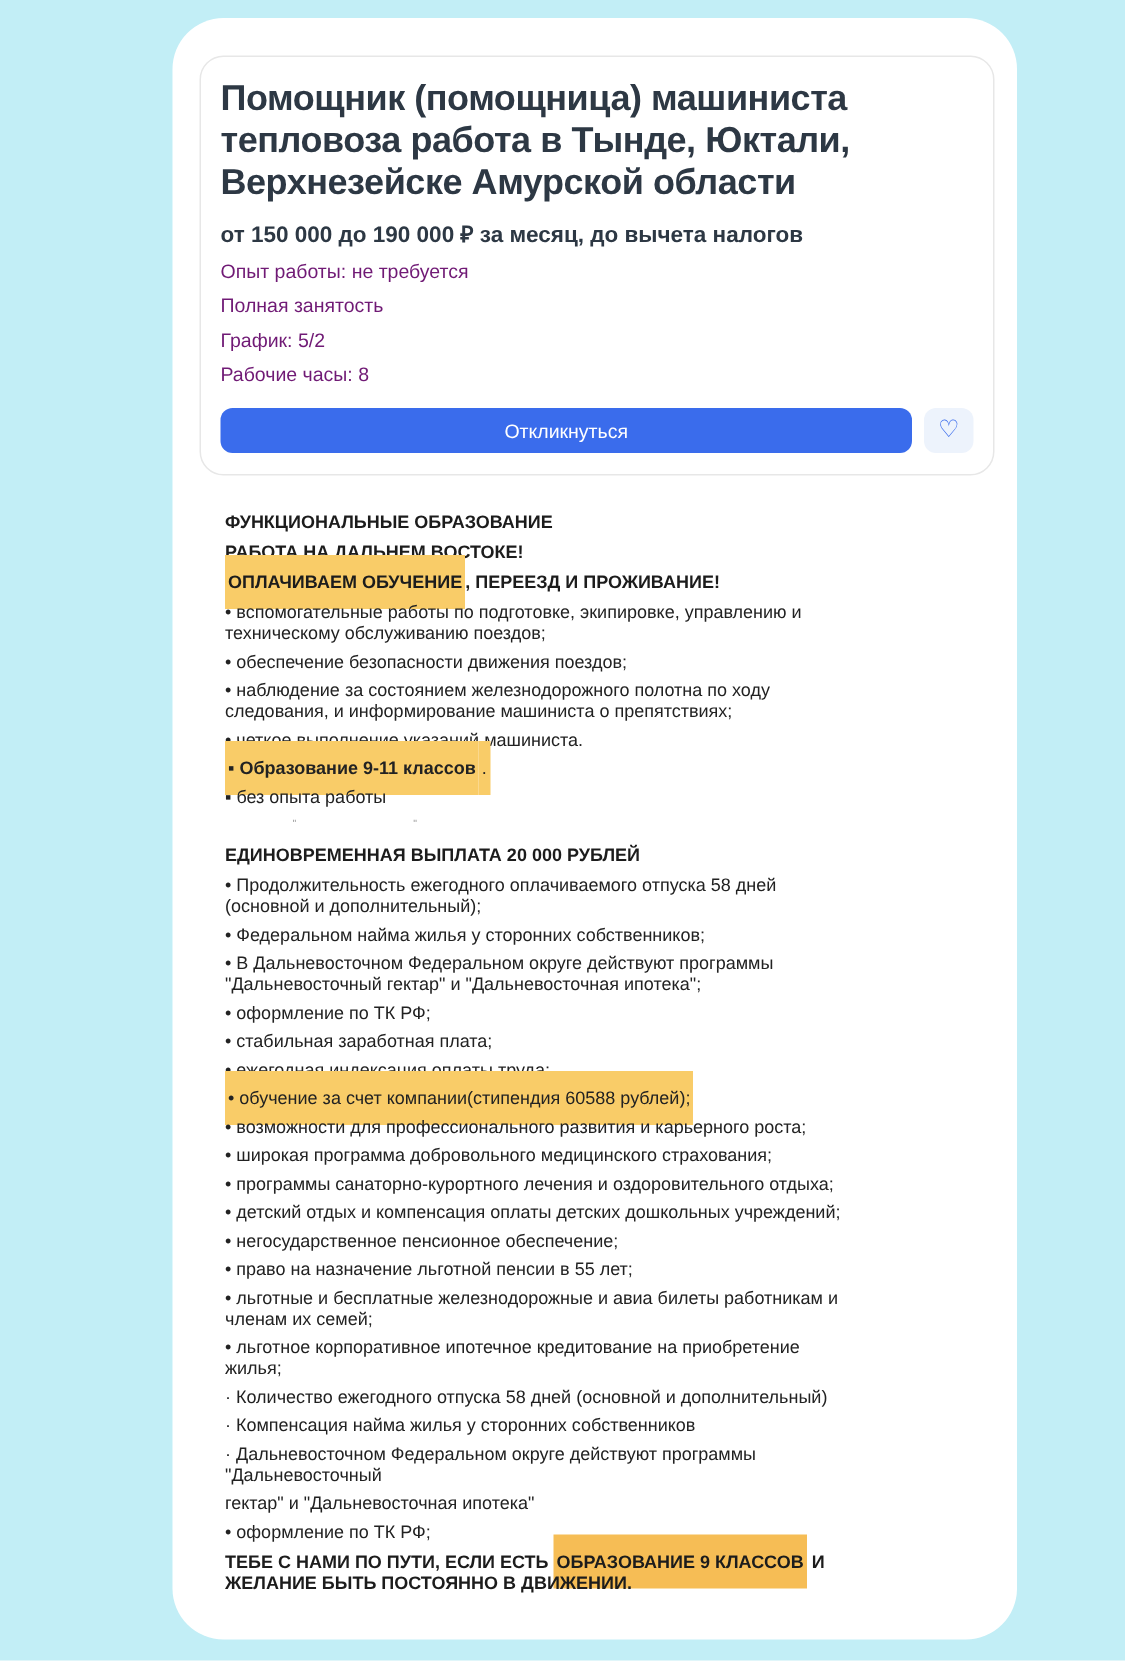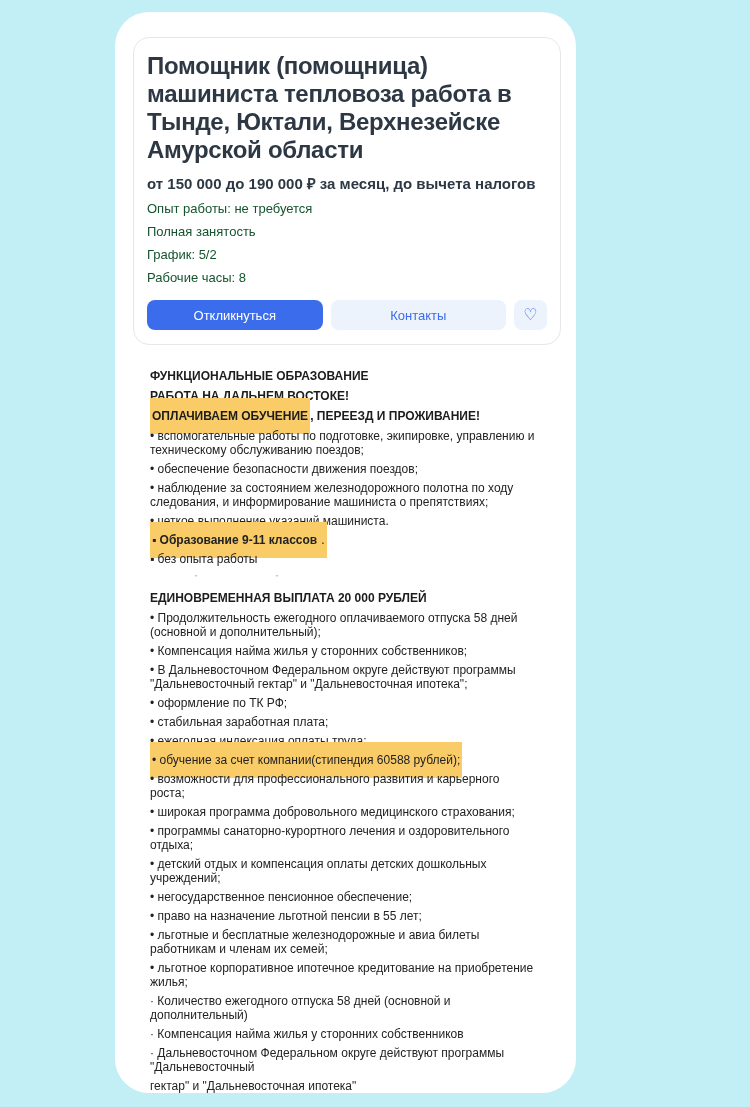--- a/index.html
+++ b/index.html
@@ -16,21 +16,21 @@
   html,body{width:750px;height:1107px;}
   body{
     font-family:"Liberation Sans",sans-serif;
     background:var(--page-background);
     position:relative;
     overflow:hidden;
   }
   .sheet{
     position:absolute;
     left:115px;top:12px;
-    width:461px;height:1081px;
+    width:563px;height:1081px;
     background:#ffffff;
     border-radius:34px;
     overflow:hidden;
   }
   .head-card{
     margin:25px 15px 0 18px;
     border:1px solid var(--card-border);
     border-radius:16px;
     padding:14px 13px 14px 13px;
   }
@@ -44,21 +44,21 @@
   }
   .salary{
     margin-top:9px;
     font-size:15px;
     font-weight:600;
     color:var(--title-color);
   }
   .detail{
     margin-top:8px;
     font-size:13px;
-    color:#14532d;
+    color:#701a75;
   }
   .btn-row{
     display:flex;
     gap:8px;
     margin-top:15px;
     align-items:flex-end;
   }
   .btn{
     border:none;
     height:30px;
@@ -127,41 +127,40 @@
 
   <div class="head-card">
     <h1 class="vacancy-title">Помощник (помощница) машиниста тепловоза работа в Тынде, Юктали, Верхнезейске Амурской области</h1>
     <div class="salary">от 150 000 до 190 000 ₽ за месяц, до вычета налогов</div>
     <div class="detail">Опыт работы: не требуется</div>
     <div class="detail">Полная занятость</div>
     <div class="detail">График: 5/2</div>
     <div class="detail">Рабочие часы: 8</div>
     <div class="btn-row">
       <button class="btn primary">Откликнуться</button>
-      <button class="btn secondary">Контакты</button>
       <button class="btn icon-btn">
           <span>♡</span>
         </button>
     </div>
   </div>
 
   <div class="description">
       <p class="para heading"><span>ФУНКЦИОНАЛЬНЫЕ ОБРАЗОВАНИЕ</span></p>
       <p class="para heading"><span>РАБОТА НА ДАЛЬНЕМ ВОСТОКЕ!</span></p>
       <p class="para heading"><span class="hl">ОПЛАЧИВАЕМ ОБУЧЕНИЕ</span><span>, ПЕРЕЕЗД И ПРОЖИВАНИЕ!</span></p>
       <p class="para text"><span>• вспомогательные работы по подготовке, экипировке, управлению и техническому обслуживанию поездов;</span></p>
       <p class="para text"><span>• обеспечение безопасности движения поездов;</span></p>
       <p class="para text"><span>• наблюдение за состоянием железнодорожного полотна по ходу следования, и информирование машиниста о препятствиях;</span></p>
       <p class="para text"><span>• четкое выполнение указаний машиниста.</span></p>
       <p class="para text"><span class="hl b">▪ Образование 9-11 классов</span><span class="hl">.</span></p>
       <p class="para text"><span>▪ без опыта работы</span></p>
       <p class="para faint"><span>"</span><span>"</span></p>
       <p class="para heading"><span>ЕДИНОВРЕМЕННАЯ ВЫПЛАТА 20 000 РУБЛЕЙ</span></p>
       <p class="para text"><span>• Продолжительность ежегодного оплачиваемого отпуска 58 дней (основной и дополнительный);</span></p>
-      <p class="para text"><span>• Компенсация найма жилья у сторонних собственников;</span></p>
+      <p class="para text"><span>• Федеральном найма жилья у сторонних собственников;</span></p>
       <p class="para text"><span>• В Дальневосточном Федеральном округе действуют программы "Дальневосточный гектар" и "Дальневосточная ипотека";</span></p>
       <p class="para text"><span>• оформление по ТК РФ;</span></p>
       <p class="para text"><span>• стабильная заработная плата;</span></p>
       <p class="para text"><span>• ежегодная индексация оплаты труда;</span></p>
       <p class="para text"><span class="hl">• обучение за счет компании(стипендия 60588 рублей);</span></p>
       <p class="para text"><span>• возможности для профессионального развития и карьерного роста;</span></p>
       <p class="para text"><span>• широкая программа добровольного медицинского страхования;</span></p>
       <p class="para text"><span>• программы санаторно-курортного лечения и оздоровительного отдыха;</span></p>
       <p class="para text"><span>• детский отдых и компенсация оплаты детских дошкольных учреждений;</span></p>
       <p class="para text"><span>• негосударственное пенсионное обеспечение;</span></p>

